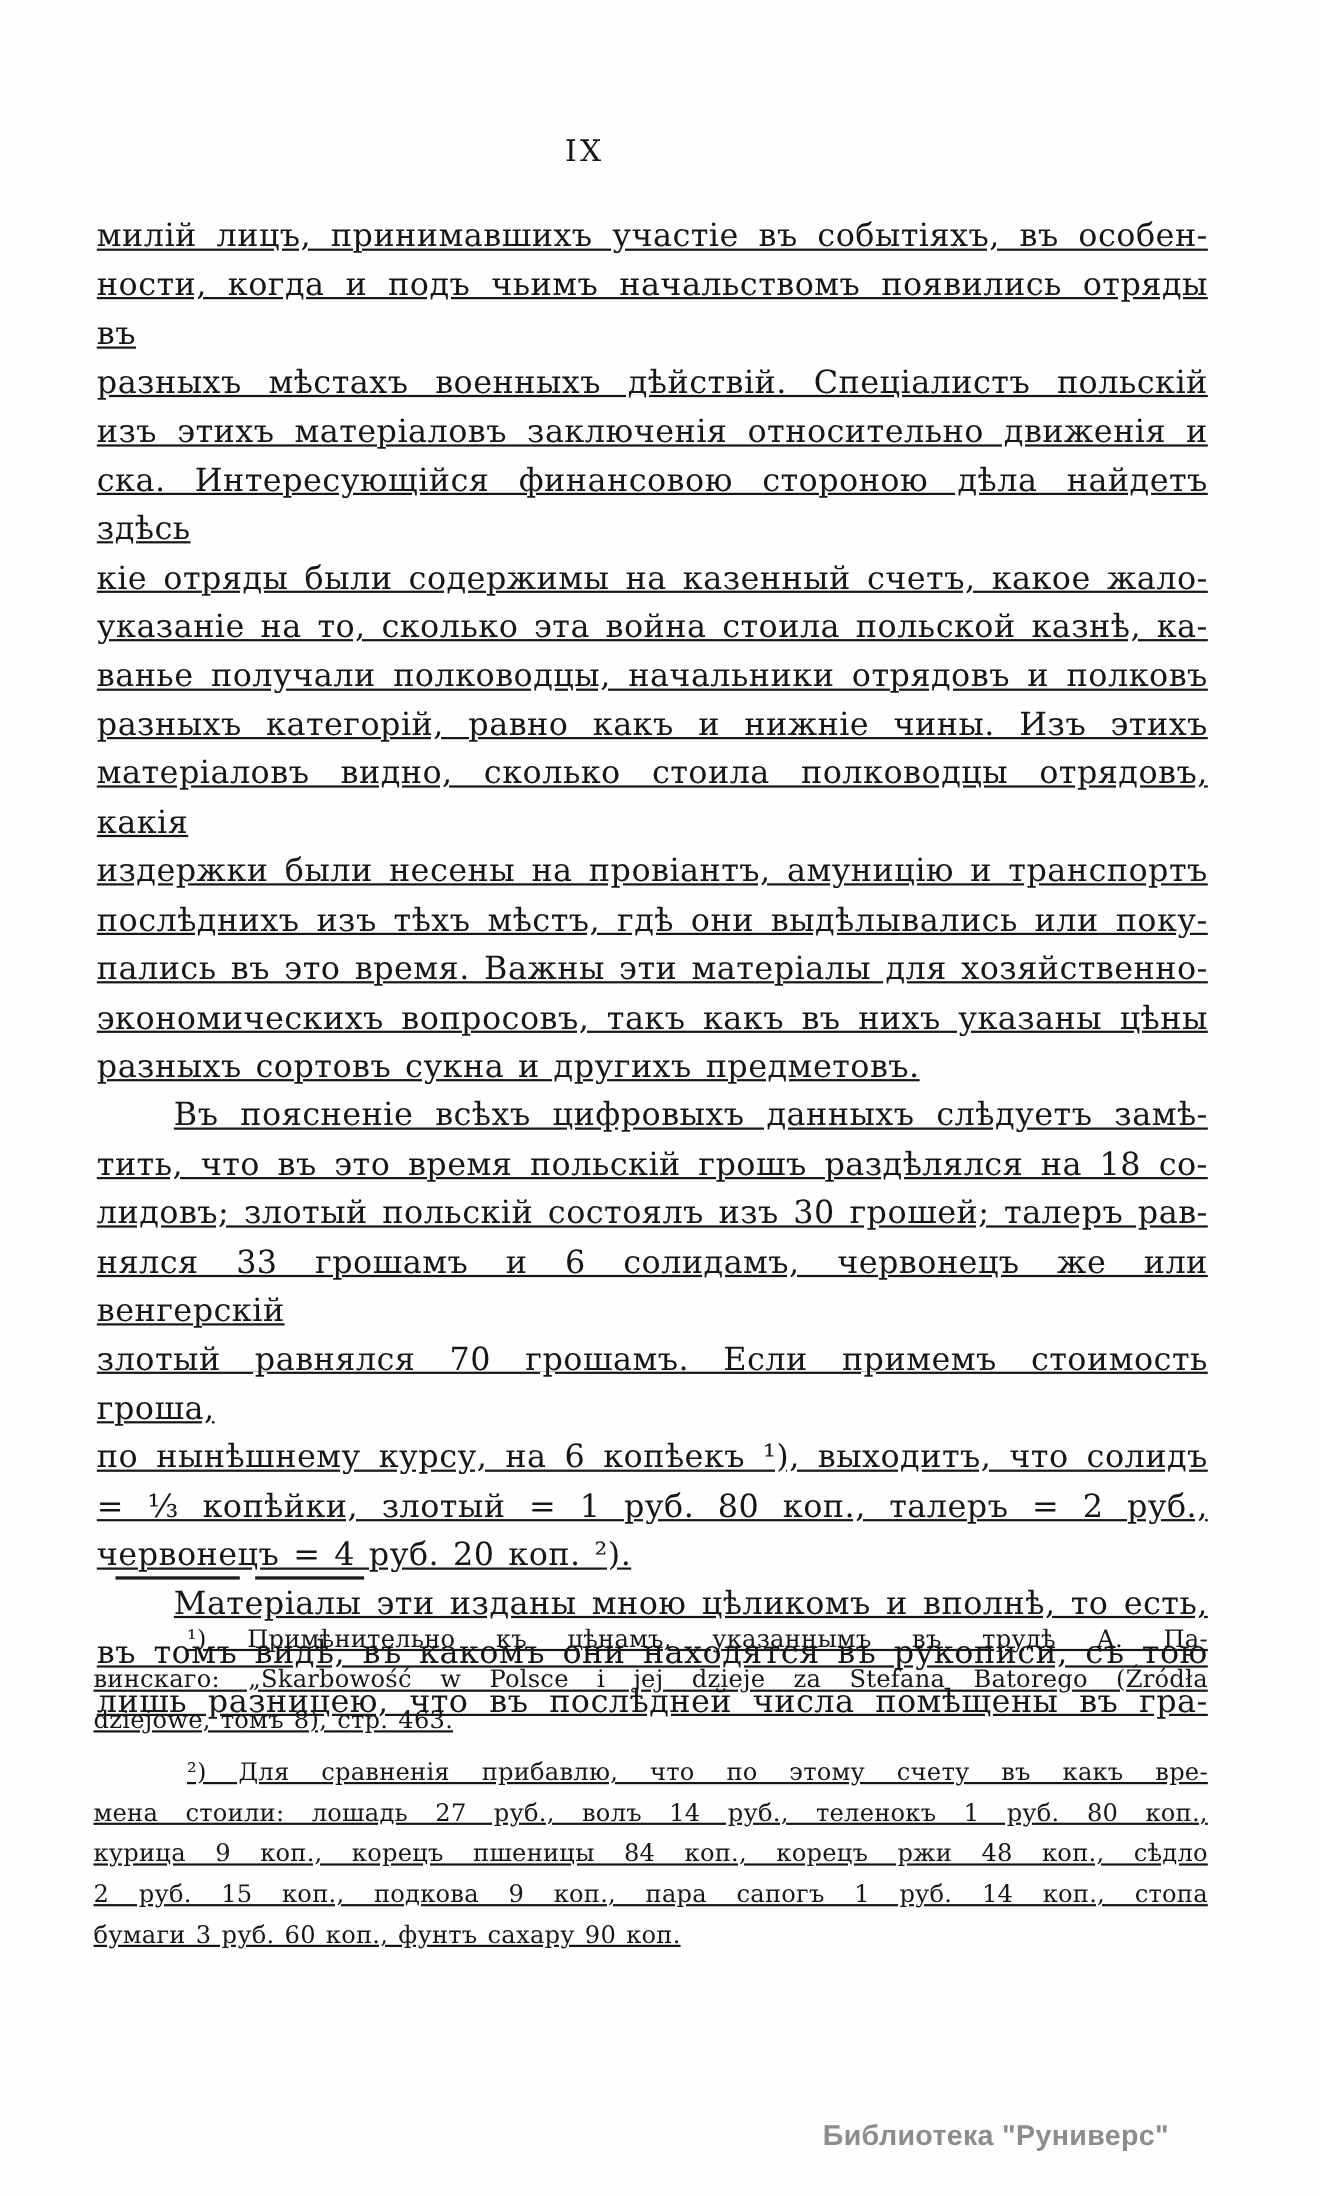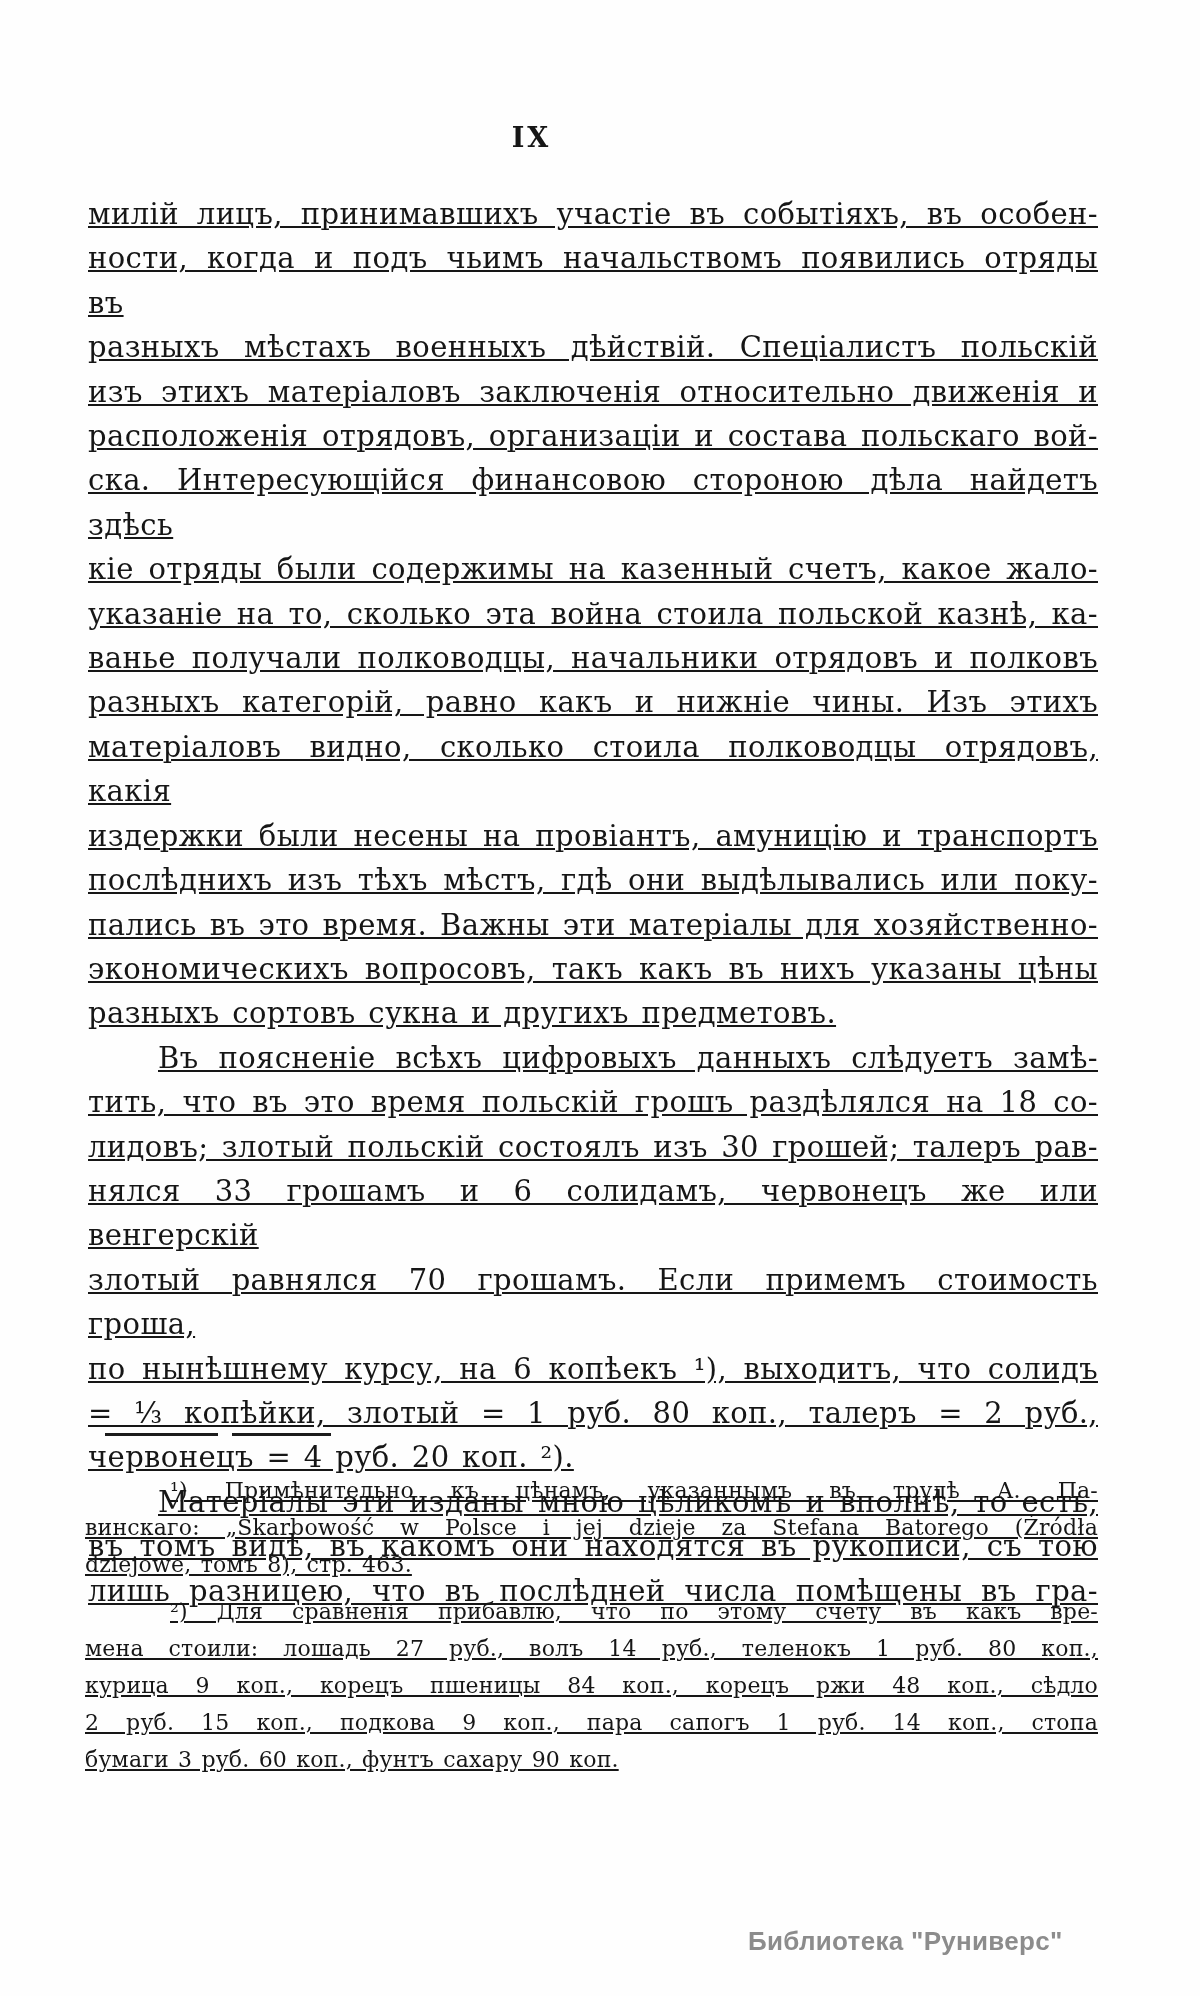--- a/index.html
+++ b/index.html
@@ -17,21 +17,21 @@
     color: #161616;
   }
   .page-number {
     position: absolute;
     top: 122px;
     left: 0;
     width: 1063px;
     text-align: center;
     font-size: 27px;
     letter-spacing: 3px;
-    font-weight: bold;
+    font-weight: normal;
   }
   .main-text {
     position: absolute;
     top: 192px;
     left: 88px;
     width: 1010px;
   }
   .mline {
     line-height: 44.4px;
     font-size: 29px;
@@ -102,21 +102,20 @@
 <body>
 
 <div class="page">
   <div class="page-number">IX</div>
 
   <div class="main-text">
       <div class="mline">милій лицъ, принимавшихъ участіе въ событіяхъ, въ особен-</div>
       <div class="mline">ности, когда и подъ чьимъ начальствомъ появились отряды въ</div>
       <div class="mline">разныхъ мѣстахъ военныхъ дѣйствій. Спеціалистъ польскій</div>
       <div class="mline">изъ этихъ матеріаловъ заключенія относительно движенія и</div>
-      <div class="mline">расположенія отрядовъ, организаціи и состава польскаго вой-</div>
       <div class="mline">ска. Интересующійся финансовою стороною дѣла найдетъ здѣсь</div>
       <div class="mline">кіе отряды были содержимы на казенный счетъ, какое жало-</div>
       <div class="mline">указаніе на то, сколько эта война стоила польской казнѣ, ка-</div>
       <div class="mline">ванье получали полководцы, начальники отрядовъ и полковъ</div>
       <div class="mline">разныхъ категорій, равно какъ и нижніе чины. Изъ этихъ</div>
       <div class="mline">матеріаловъ видно, сколько стоила полководцы отрядовъ, какія</div>
       <div class="mline">издержки были несены на провіантъ, амуницію и транспортъ</div>
       <div class="mline">послѣднихъ изъ тѣхъ мѣстъ, гдѣ они выдѣлывались или поку-</div>
       <div class="mline">пались въ это время. Важны эти матеріалы для хозяйственно-</div>
       <div class="mline">экономическихъ вопросовъ, такъ какъ въ нихъ указаны цѣны</div>

